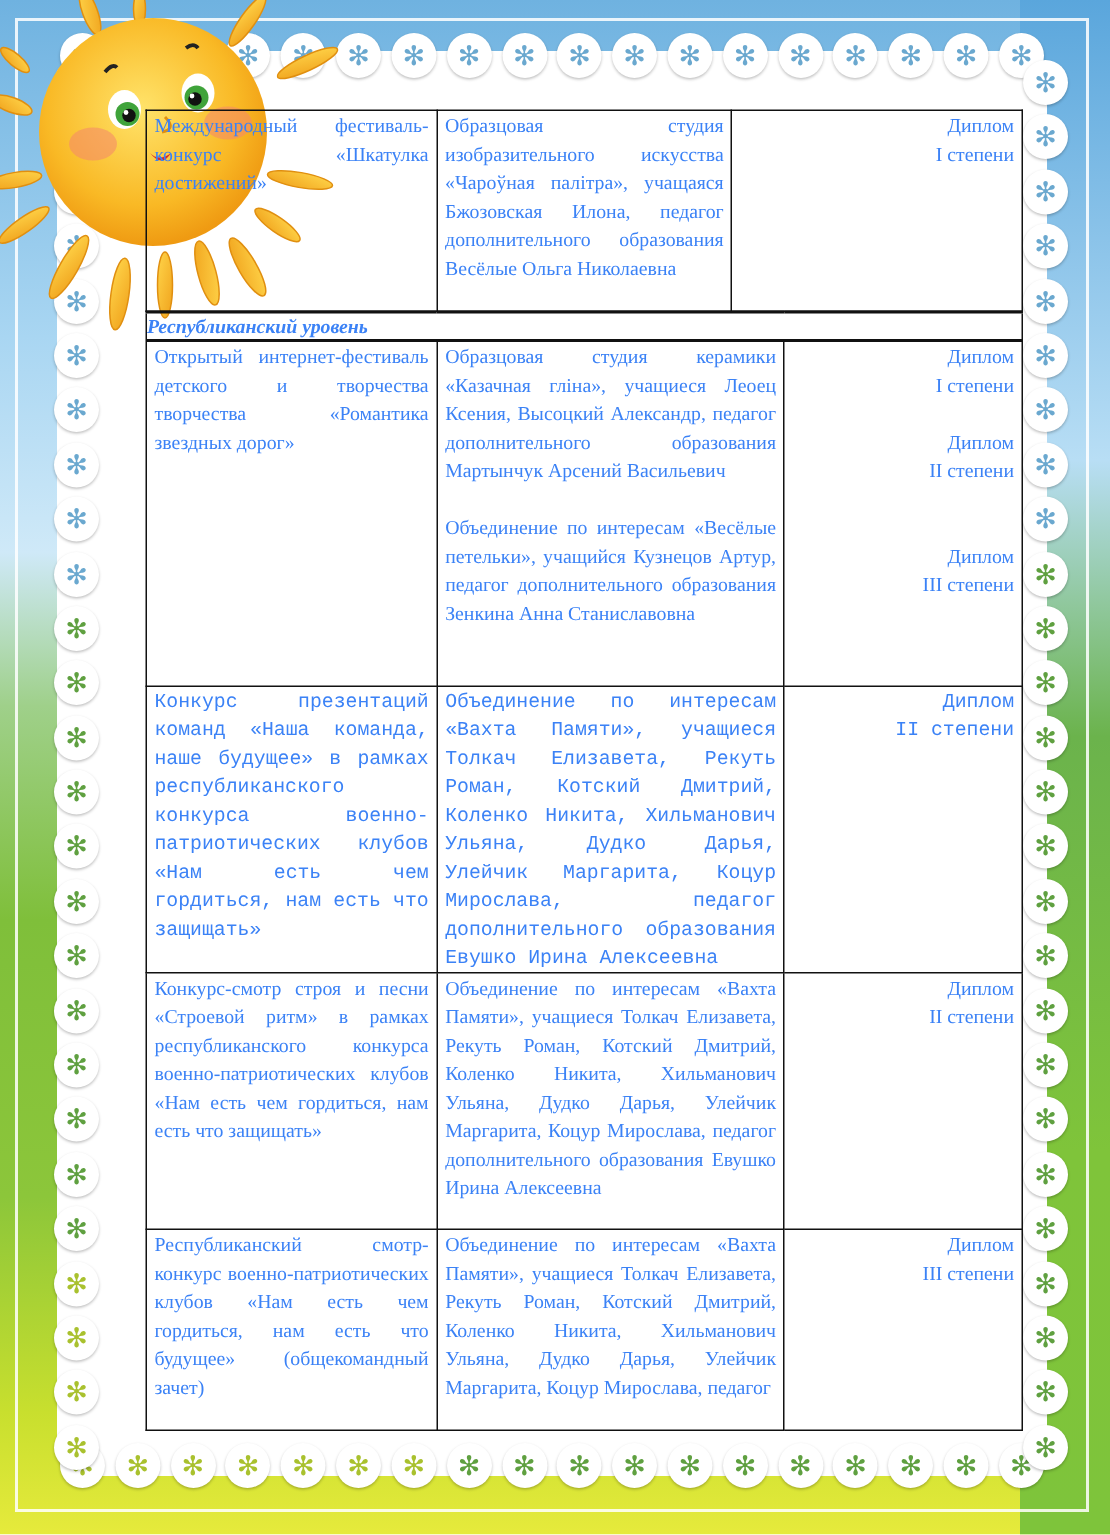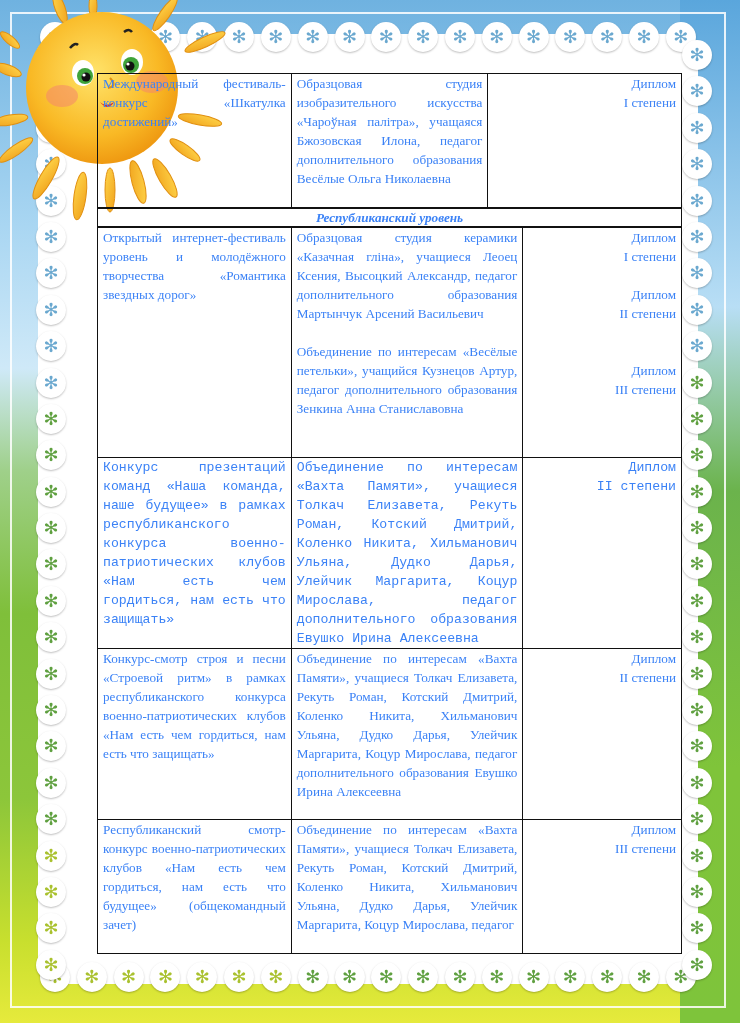--- a/index.html
+++ b/index.html
@@ -53,21 +53,21 @@
     background: transparent;
   }
   .doc-table td {
     border: 1.5px solid #111;
     vertical-align: top;
     padding: 0 5px;
     text-align: justify;
   }
   .doc-table td.center { text-align: right; }
   .doc-table td.section {
-    text-align: center; font-weight: bold; font-style: italic;
+    text-align: left; font-weight: bold; font-style: italic;
     border-top: 2.5px solid #111; border-bottom: 2.5px solid #111;
     line-height: 17px; padding: 0;
   }
   .award { display: block; }
   .gap { height: 19px; }
   .gap3 { height: 38px; }
 </style>
 </head>
 <body>
 
@@ -244,21 +244,21 @@
   <colgroup>
       <col style="width:194px">
       <col style="width:232px">
       <col style="width:159px">
     </colgroup>
   <tbody>
       <tr style="height:19px;">
     <td colspan="3" class="section">Республиканский уровень</td>
   </tr>
   <tr style="height:230px;">
-    <td><span>Открытый интернет-фестиваль уровень и молодёжного творчества «Романтика звездных дорог»</span></td>
+    <td><span>Открытый интернет-фестиваль детского и творчества творчества «Романтика звездных дорог»</span></td>
     <td>
       <div>Образцовая студия керамики «Казачная гліна», учащиеся Леоец Ксения, Высоцкий Александр, педагог дополнительного образования Мартынчук Арсений Васильевич</div>
       <div class="gap"></div>
       <div>Объединение по интересам «Весёлые петельки», учащийся Кузнецов Артур, педагог дополнительного образования Зенкина Анна Станиславовна</div>
     </td>
     <td class="center">
       <span class="award">Диплом</span>
       <span class="award">I степени</span>
       <div class="gap"></div>
       <span class="award">Диплом</span>

